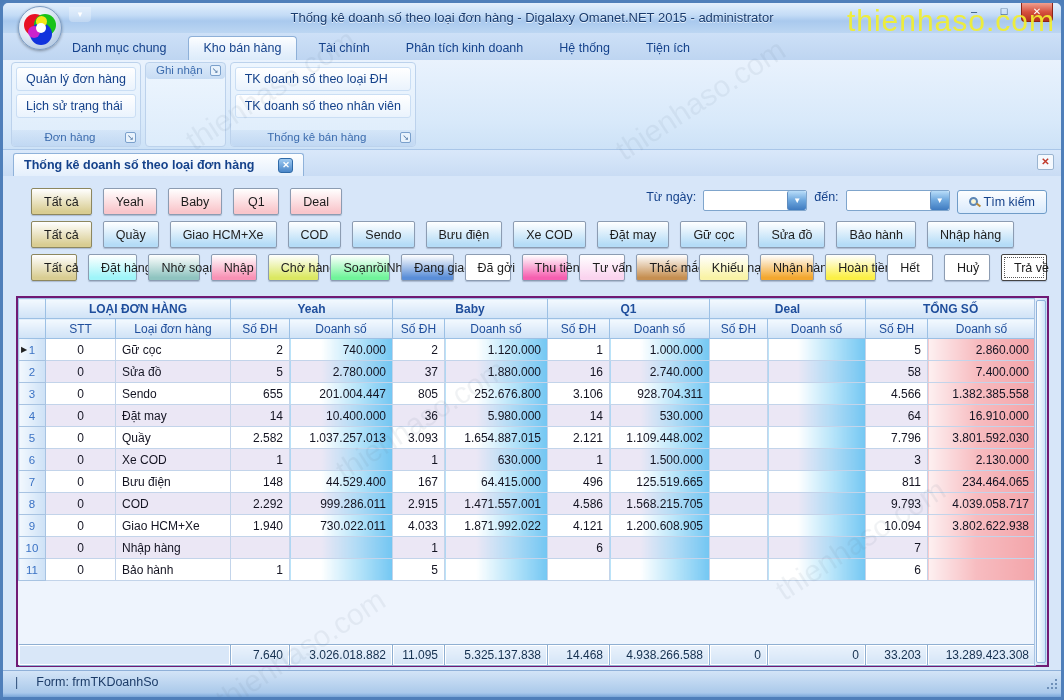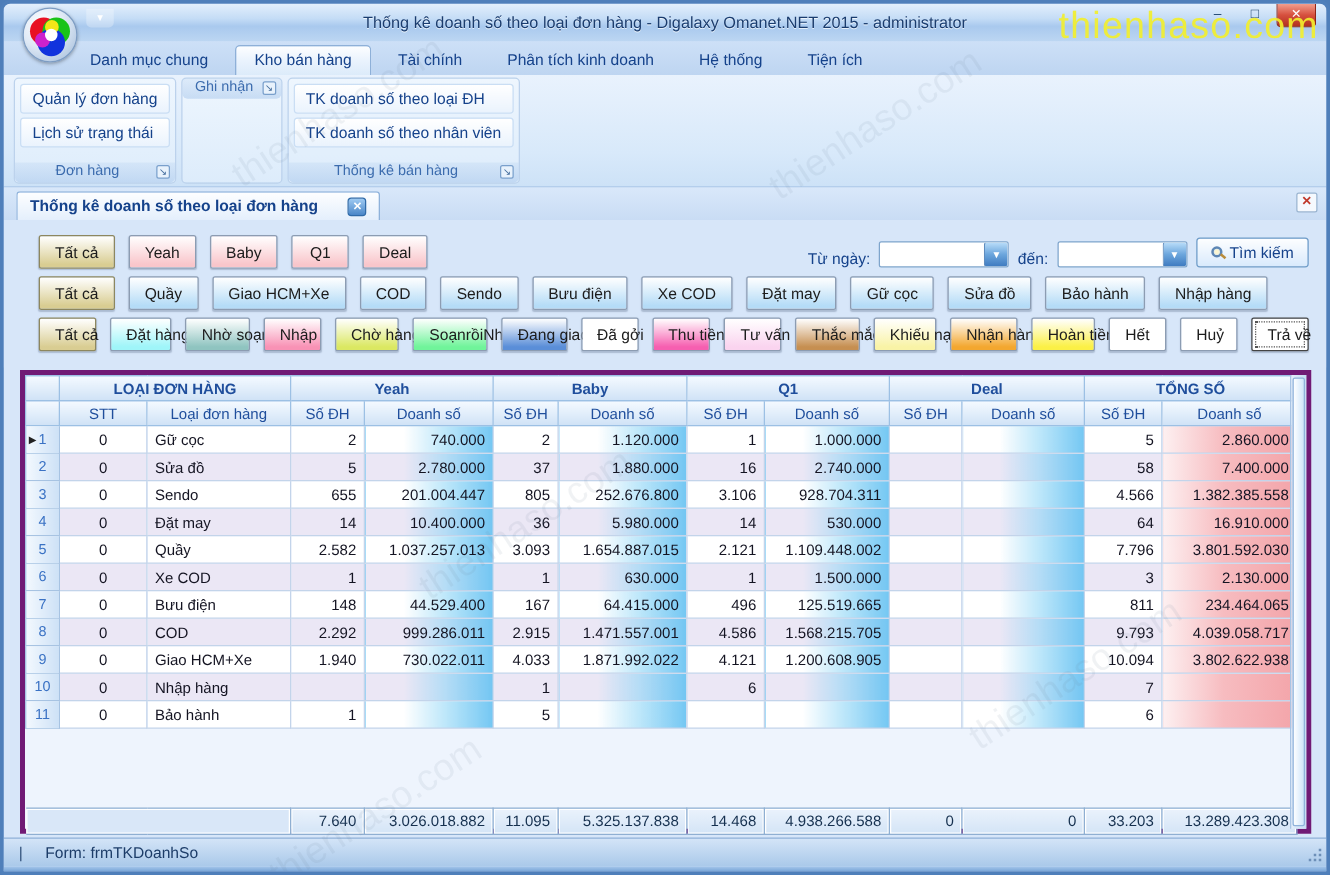--- a/index.html
+++ b/index.html
@@ -74,39 +74,39 @@
                  border:1px solid #9ab4d0; border-radius:2px; color:#c0392b; font-weight:bold;
                  font-size:10px; line-height:14px; text-align:center; }
 
   
   .filter-panel { height:118px; flex:none; background:#d7e6f9; padding:12px 14px 0 28px; position:relative; }
   .frow { display:flex; gap:11px; margin-bottom:6px; align-items:center; }
   .fbtn { height:27px; min-width:46px; padding:0 12px; font-family:"Liberation Sans",sans-serif;
           font-size:12.5px; color:#1c1c1c; border:1px solid #8c9cb2; border-radius:2px;
           box-shadow:0 1px 1px rgba(40,60,90,.25); white-space:nowrap; }
   .fbtn.focused { border:1px solid #444; outline:1px dotted #555; outline-offset:-4px; }
-  .date-zone { margin-left:auto; display:flex; align-items:flex-end; gap:7px; }
+  .date-zone { margin-left:auto; display:flex; align-items:flex-start; gap:7px; }
   .dz-label { color:#15428b; font-size:12.5px; }
   .combo { width:104px; height:21px; background:#fff; border:1px solid #7fa5cc; border-radius:2px;
            position:relative; }
   .combo input { width:82px; height:100%; border:none; background:transparent; font-size:12px; padding:0 4px; }
   .combo-arrow { position:absolute; right:0; top:0; width:19px; height:19px; border-radius:2px;
                  background:linear-gradient(180deg,#b9ddf9 0%,#6ca6dd 50%,#3f7bc0 100%);
                  border-left:1px solid #5f8cbe; color:#fff; font-size:8px; line-height:19px; text-align:center; }
   .search-btn { height:24px; display:flex; align-items:center; gap:6px; padding:0 11px;
                 background:linear-gradient(180deg,#fdfeff 0%,#d9eafc 100%); border:1px solid #6f9cc8;
                 border-radius:3px; color:#15428b; font-size:12.5px; }
   .lens { width:9px; height:9px; border:2px solid #5d86b4; border-radius:50%; position:relative;
           background:radial-gradient(circle,#fdf6cf 30%,#cfe4f6 100%); }
   .lens::after { content:""; position:absolute; width:5px; height:2px; background:#b98c3a;
                  right:-5px; bottom:-2px; transform:rotate(40deg); }
 
   
   .gridwrap { position:relative; margin:2px 12px 0 13px; height:371px; flex:none;
-              border:4px solid #701a75; background:#eef4fd; }
+              border:2px solid #701a75; background:#eef4fd; }
   table.grid { border-collapse:collapse; table-layout:fixed; width:1017px; }
   .grid th, .grid td { overflow:hidden; white-space:nowrap; }
   .grid thead th { height:20px; background:linear-gradient(180deg,#f3f9ff 0%,#cfe2f6 100%);
                    border:1px solid #9cc0e4; color:#1f4e9c; font-size:12px; }
   .grid thead .band { font-weight:bold; }
   .grid thead .sub { font-weight:normal; }
   .grid td { height:22px; border:1px solid #c3d4ea; font-size:12px; color:#141422; padding:0 6px; }
   tr.lav td { background-color:#ebe7f5; }
   tr.wht td { background-color:#ffffff; }
   td.rownum { background:linear-gradient(90deg,#f2f8fe 0%,#cde1f6 100%) !important;

